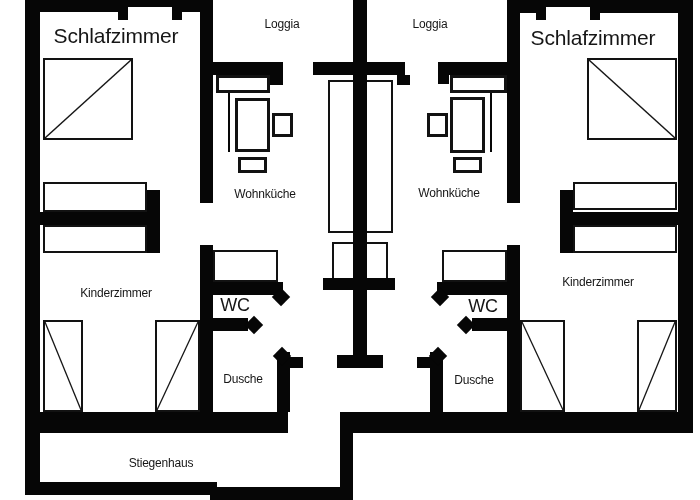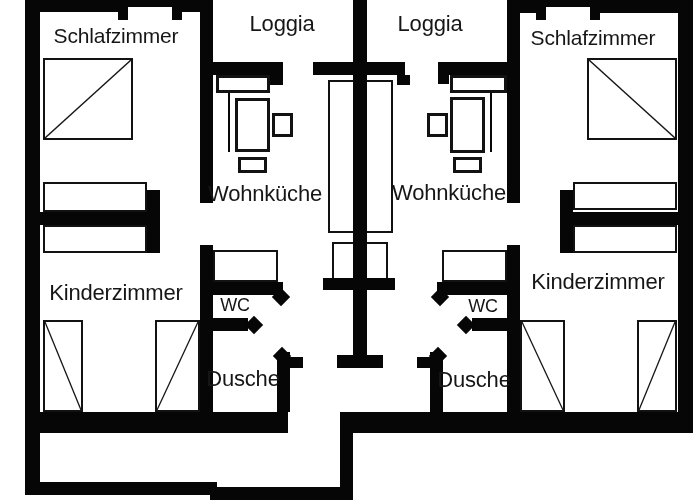--- a/index.html
+++ b/index.html
@@ -5,21 +5,21 @@
   html,body{margin:0;padding:0;background:#fff;}
   #plan{position:relative;width:700px;height:500px;background:#fff;overflow:hidden;
         font-family:"Liberation Sans",sans-serif;}
   .w{position:absolute;background:#060606;}          
   .wn{position:absolute;background:#fff;}            
   .f{position:absolute;background:#fff;border:2px solid #121212;box-sizing:border-box;} 
   .k{position:absolute;background:#fff;border:3px solid #121212;box-sizing:border-box;} 
   .dj{position:absolute;width:13px;height:13px;background:#060606;
       transform:translate(-50%,-50%) rotate(45deg);} 
   .lbl{position:absolute;transform:translate(-50%,-50%);color:#161616;
-       font-size:22px;white-space:nowrap;letter-spacing:-0.2px;}
+       font-size:12px;white-space:nowrap;letter-spacing:-0.2px;}
   .lbl.small{font-size:18px;}
   svg.diag{position:absolute;left:0;top:0;}
 </style>
 </head>
 <body>
 
 <div id="plan">
 
   <div class="f" style="left:43px;top:58px;width:90px;height:82px;"></div>
   <div class="f" style="left:587px;top:58px;width:90px;height:82px;"></div>
@@ -122,14 +122,15 @@
   <div class="lbl" style="left:430px;top:24px;">Loggia</div>
   <div class="lbl" style="left:593px;top:38px;font-size:21px;">Schlafzimmer</div>
   <div class="lbl" style="left:265px;top:194px;">Wohnküche</div>
   <div class="lbl" style="left:449px;top:193px;">Wohnküche</div>
   <div class="lbl" style="left:116px;top:293px;">Kinderzimmer</div>
   <div class="lbl" style="left:598px;top:282px;">Kinderzimmer</div>
   <div class="lbl small" style="left:235px;top:305px;">WC</div>
   <div class="lbl small" style="left:483px;top:306px;">WC</div>
   <div class="lbl" style="left:243px;top:379px;">Dusche</div>
   <div class="lbl" style="left:474px;top:380px;">Dusche</div>
+  <div class="lbl" style="left:161px;top:463px;">Stiegenhaus</div>
 
 </div>
 
 </body></html>

